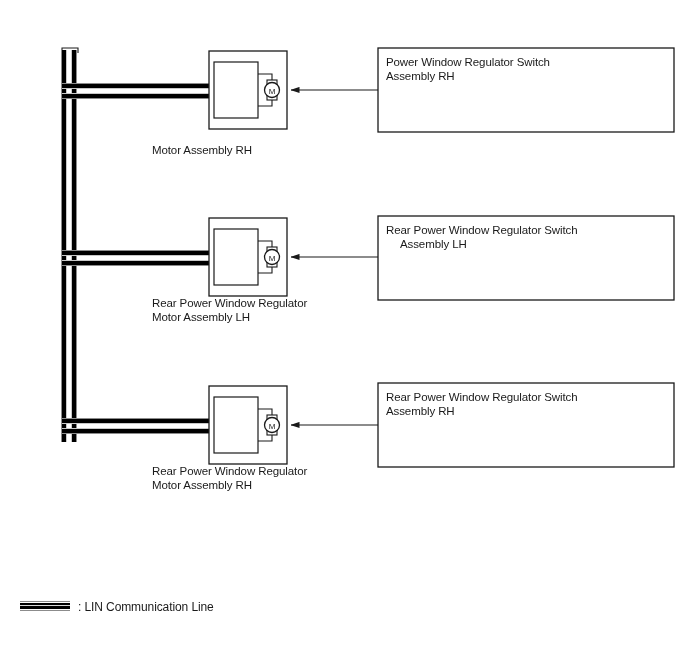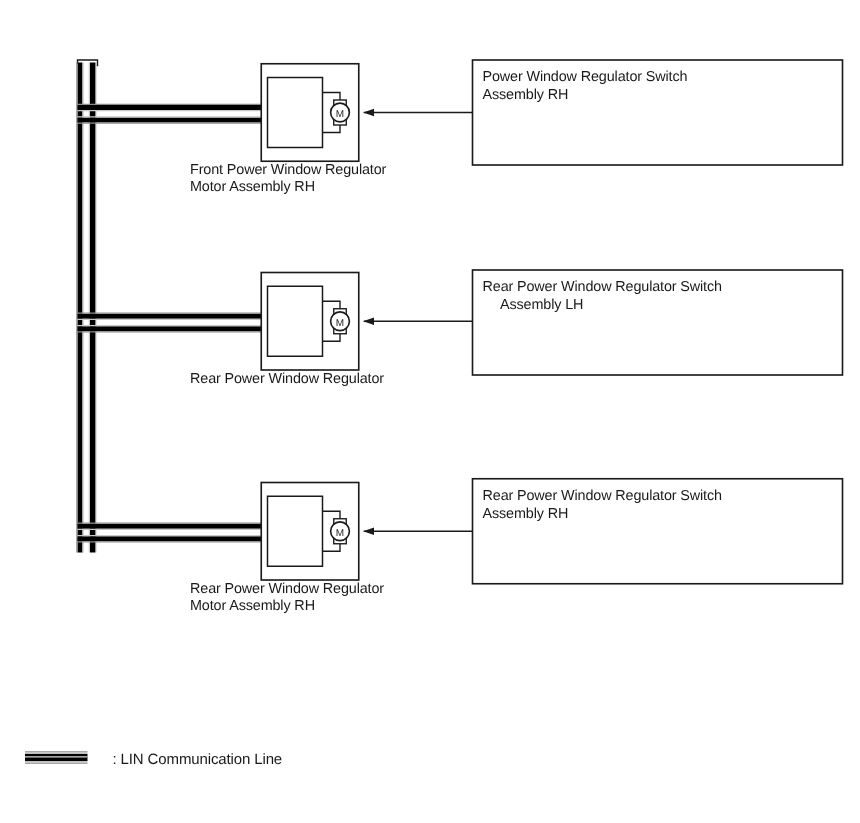--- a/index.html
+++ b/index.html
@@ -147,32 +147,32 @@
     <line x1="378" y1="425" x2="291" y2="425" stroke="#1a1a1a" stroke-width="1.1" marker-end="url(#arrowhead)"></line>
 
     <g>
       <rect x="20" y="603" width="50" height="6" fill="#000000"></rect>
       <rect x="20" y="601" width="50" height="1" fill="#8c8c8c"></rect>
       <rect x="20" y="610" width="50" height="1" fill="#8c8c8c"></rect>
       <rect x="20" y="605" width="50" height="1" fill="#d8d8d8"></rect>
     </g>
   </svg>
 
-  <div class="txt motor-caption" style="left:152px; top:129px;">Front Power Window Regulator</div>
   <div class="txt motor-caption" style="left:152px; top:143px;">Motor Assembly RH</div>
 
   <div class="txt motor-caption" style="left:152px; top:296px;">Rear Power Window Regulator</div>
+  <div class="txt motor-caption" style="left:152px; top:310px;">Motor Assembly LH</div>
 
   <div class="txt motor-caption" style="left:152px; top:464px;">Rear Power Window Regulator</div>
   <div class="txt motor-caption" style="left:152px; top:478px;">Motor Assembly RH</div>
 
   <div class="txt switch-box-label" style="left:386px; top:55px;">Power Window Regulator Switch</div>
   <div class="txt switch-box-label" style="left:386px; top:69px;">Assembly RH</div>
 
   <div class="txt switch-box-label" style="left:386px; top:223px;">Rear Power Window Regulator Switch</div>
   <div class="txt switch-box-label" style="left:400px; top:237px;">Assembly LH</div>
 
   <div class="txt switch-box-label" style="left:386px; top:390px;">Rear Power Window Regulator Switch</div>
   <div class="txt switch-box-label" style="left:386px; top:404px;">Assembly RH</div>
 
-  <div class="txt legend-label" style="left:78px; top:600px;margin-left:12px;">: LIN Communication Line</div>
+  <div class="txt legend-label" style="left:78px; top:600px;">: LIN Communication Line</div>
 
 </div>
 
 </body></html>

